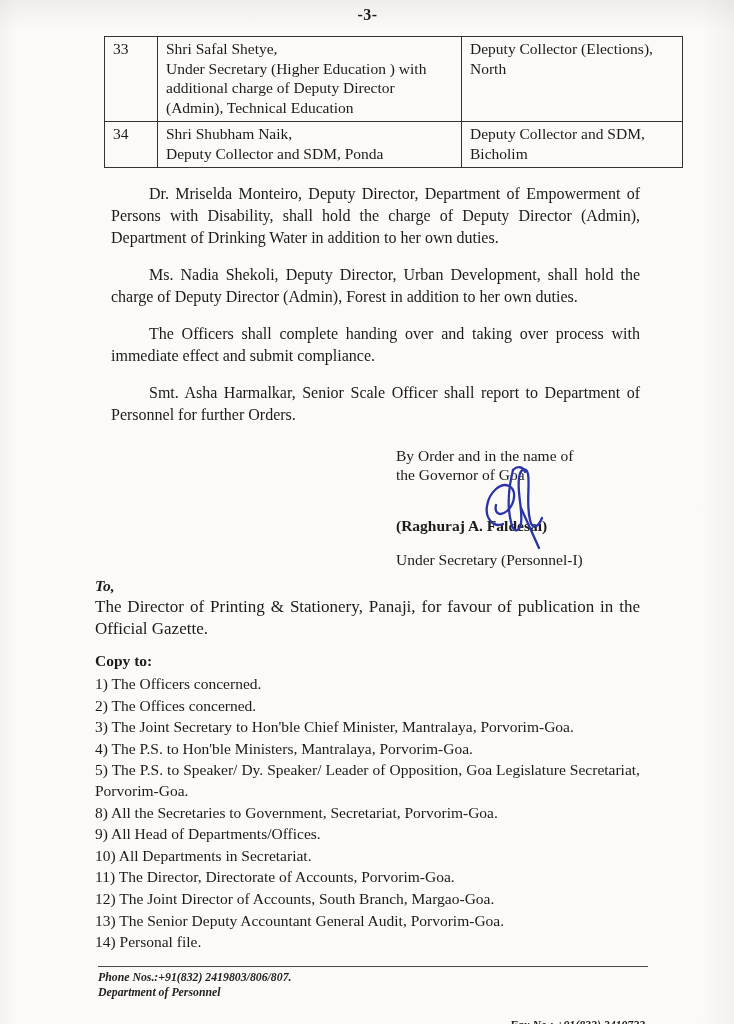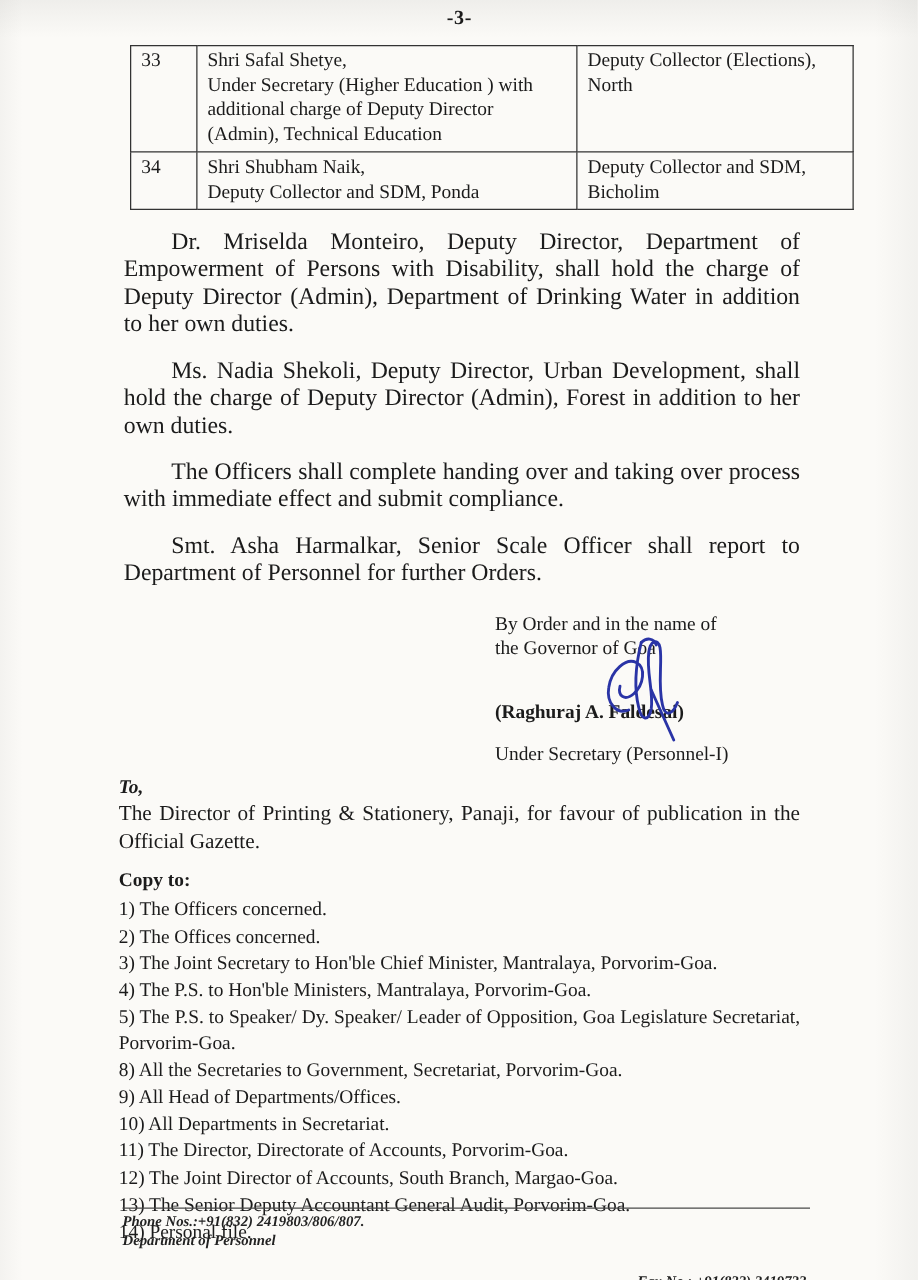--- a/index.html
+++ b/index.html
@@ -43,22 +43,22 @@
     border:1.6px solid #333;
     vertical-align:top;
     padding:2px 8px 4px 8px;
   }
   td.col-sn{width:36px;padding-left:6px;}
   td.col-officer{width:287px;}
   td.col-posting{width:204px;padding-top:6px;}
   .officer-name{font-weight:normal;display:block;}
   
   .para{
-    margin:15px 0 0 4px;
-    font-size:19px;
+    margin:15px 0 0 16px;
+    font-size:16px;
     line-height:22px;
     text-align:justify;
     text-indent:38px;
   }
   
   .sig-block{
     width:232px;
     margin:20px 12px 0 auto;
     text-align:left;
     font-size:15.5px;

